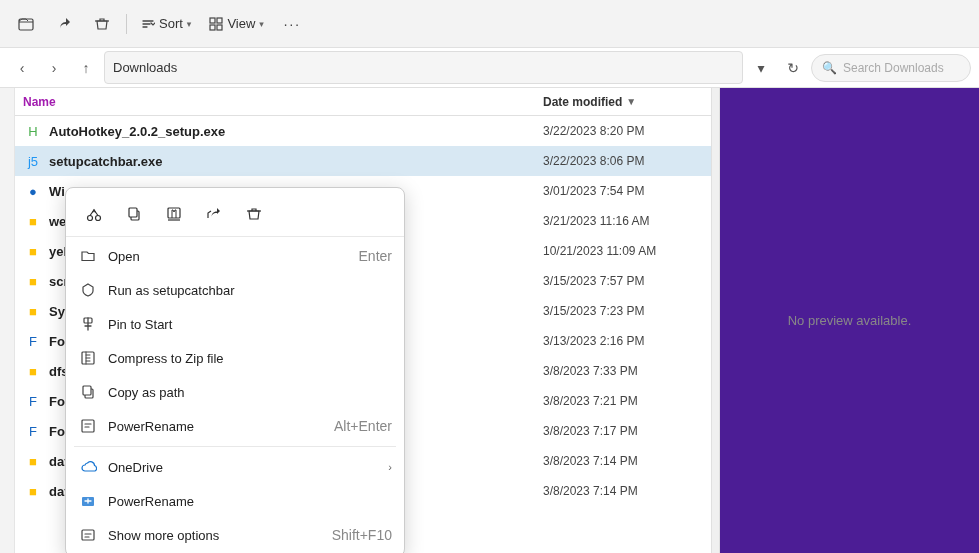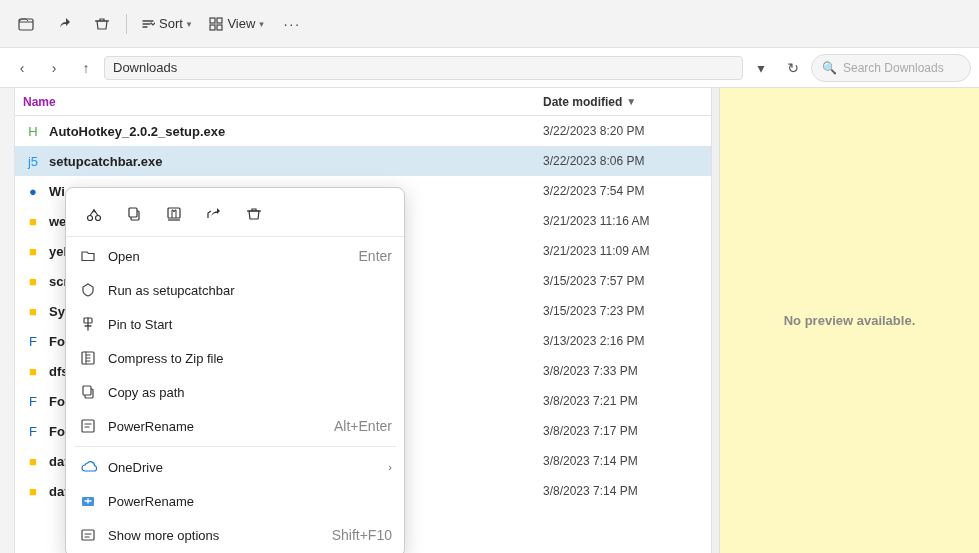--- a/index.html
+++ b/index.html
@@ -61,21 +61,21 @@
       height: 40px;
       background: #fff;
       display: flex;
       align-items: center;
       padding: 0 8px;
       border-bottom: 1px solid #e0e0e0;
       gap: 4px;
     }
     .address-path {
       flex: 1;
-      height: 24px;
+      height: 33px;
       background: #f5f5f5;
       border: 1px solid #ddd;
       border-radius: 4px;
       display: flex;
       align-items: center;
       padding: 0 8px;
       font-size: 13px;
       color: #333;
     }
     .address-nav-btn {
@@ -191,26 +191,25 @@
     
     .scrollbar-divider {
       width: 8px;
       background: #f0f0f0;
       border-left: 1px solid #e0e0e0;
     }
 
     
     .preview-pane {
       width: 260px;
-      background: #fef9c3;
+      background: #4c1d95;
       border-left: 1px solid #e0e0e0;
       display: flex;
       align-items: center;
       justify-content: center;
-      font-weight: bold;
     }
     .preview-text {
       font-size: 13px;
       color: #888;
     }
 
     
     .context-menu {
       position: absolute;
       top: 187px;
@@ -370,35 +369,35 @@
           <span style="color:#2196f3;font-size:13px">j5</span>
         </div>
       <div class="file-name">setupcatchbar.exe</div>
       <div class="file-date">3/22/2023 8:06 PM</div>
     </div>
     <div class="file-row">
       <div class="file-icon">
           <span style="color:#1565c0;font-size:13px">●</span>
         </div>
       <div class="file-name">Wi...</div>
-      <div class="file-date">3/22/2023 7:54 PM</div>
+      <div class="file-date">3/01/2023 7:54 PM</div>
     </div>
     <div class="file-row">
       <div class="file-icon">
           <span style="color:#ffc107;font-size:13px">■</span>
         </div>
       <div class="file-name">we...</div>
       <div class="file-date">3/21/2023 11:16 AM</div>
     </div>
     <div class="file-row">
       <div class="file-icon">
           <span style="color:#ffc107;font-size:13px">■</span>
         </div>
       <div class="file-name">yel...</div>
-      <div class="file-date">3/21/2023 11:09 AM</div>
+      <div class="file-date">10/21/2023 11:09 AM</div>
     </div>
     <div class="file-row">
       <div class="file-icon">
           <span style="color:#ffc107;font-size:13px">■</span>
         </div>
       <div class="file-name">scr...</div>
       <div class="file-date">3/15/2023 7:57 PM</div>
     </div>
     <div class="file-row">
       <div class="file-icon">

